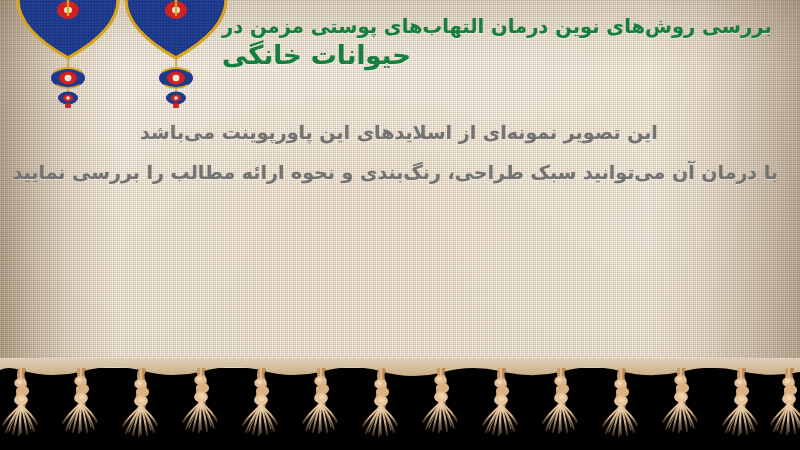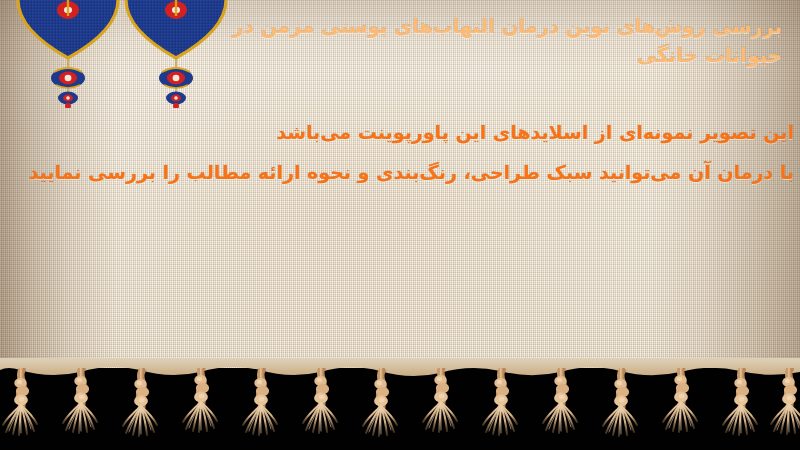--- a/index.html
+++ b/index.html
@@ -110,40 +110,40 @@
   }
   .medallion.m1 { left: 14px; }
   .medallion.m2 { left: 122px; }
 
   
   .title-block {
     position: absolute;
     top: 12px;
     right: 18px;
     width: 560px;
-    text-align: right;
-    color: #fdba74;
+    text-align: left;
+    color: #15803d;
     font-size: 19.5px;
     font-weight: bold;
     line-height: 29px;
     letter-spacing: 0px;
     text-shadow:
       0 1px 0 rgba(255,252,244,0.55),
       0 0 1px rgba(0,0,0,0.30);
   }
   .title-line { display: block; white-space: nowrap; }
-  .title-line.l2 { font-size: 20px; }
+  .title-line.l2 { font-size: 26px; }
 
   .body-block {
     position: absolute;
     top: 112px;
-    right: 6px;
+    right: 22px;
     width: 758px;
-    text-align: right;
-    color: #f97316;
+    text-align: center;
+    color: #737373;
     font-size: 19px;
     font-weight: bold;
     line-height: 40px;
     text-shadow:
       0 1px 0 rgba(255,252,244,0.50),
       0 0 1px rgba(0,0,0,0.28);
   }
   .body-line { display: block; white-space: nowrap; }
 
   

